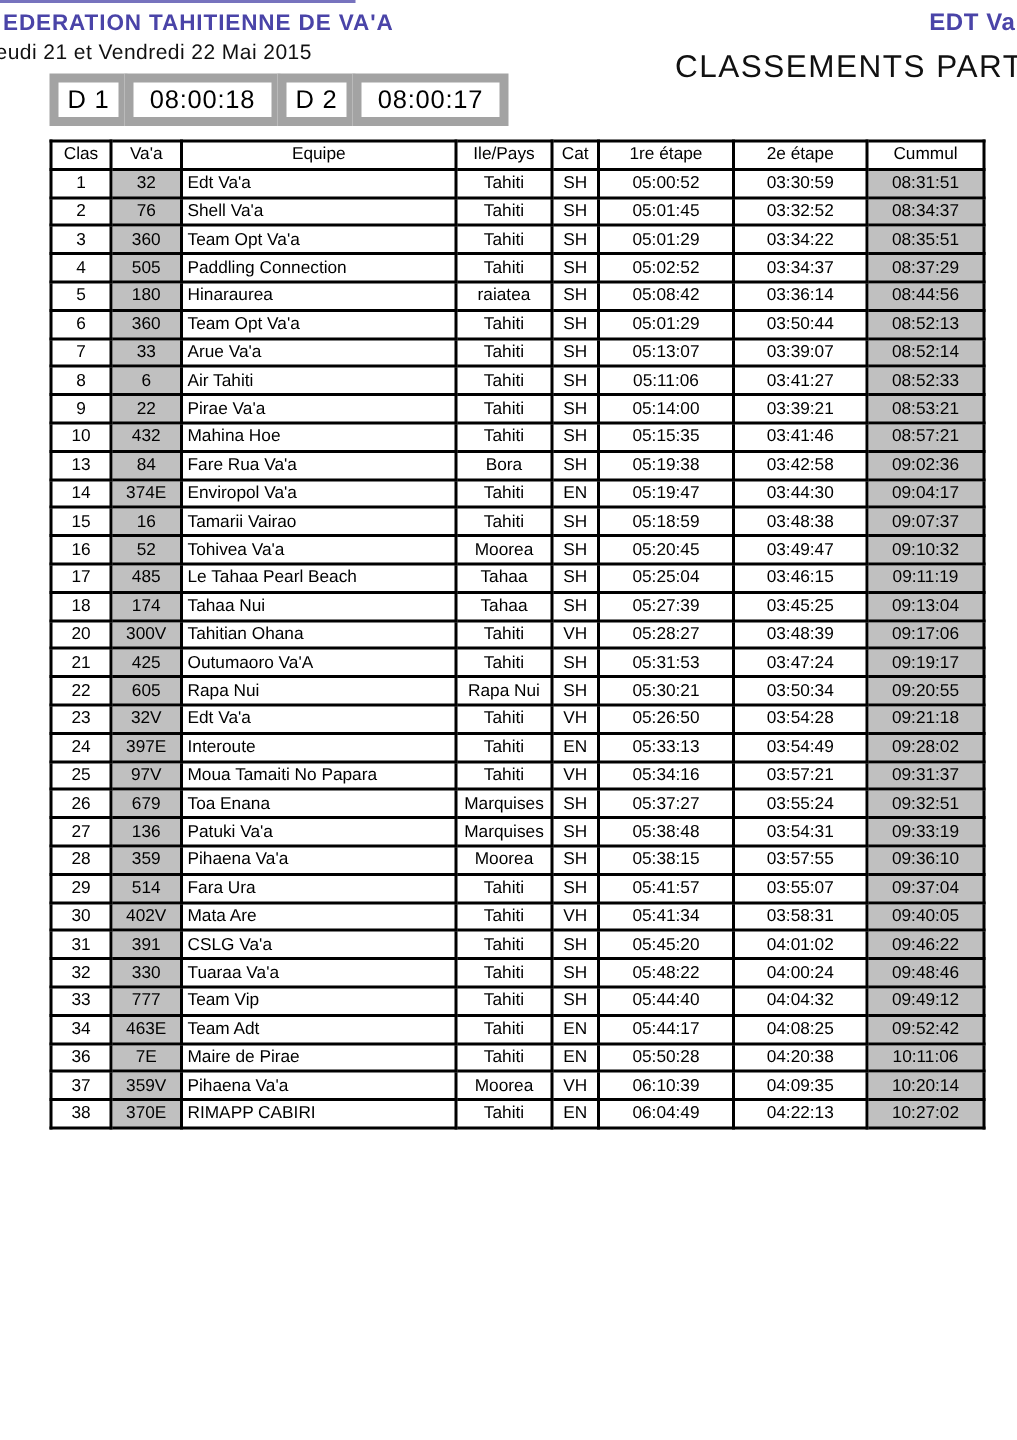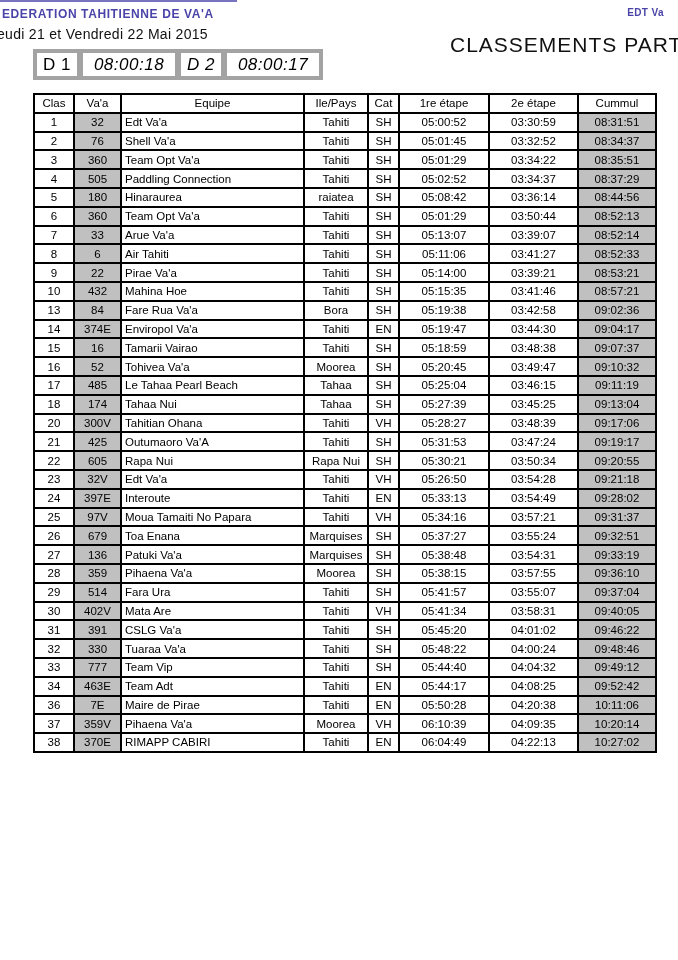--- a/index.html
+++ b/index.html
@@ -7,43 +7,43 @@
   #page {
     position:relative; width:678px; height:960px;
     background:#ffffff; overflow:hidden;
   }
   .top-strip {
     position:absolute; left:0; top:0; width:237px; height:2px;
     background:var(--purple,#4a44a8); opacity:.75;
   }
   .federation {
     position:absolute; left:2px; top:7px;
-    color:var(--purple,#4a44a8); font-size:12px; font-weight:700;
+    color:var(--purple,#4a44a8); font-size:15px; font-weight:700;
     letter-spacing:.6px; white-space:nowrap;
   }
   .edt-note {
-    position:absolute; right:14px; top:7px;
-    color:var(--purple,#4a44a8); font-size:10px; font-weight:700;
+    position:absolute; right:1px; top:7px;
+    color:var(--purple,#4a44a8); font-size:16px; font-weight:700;
     letter-spacing:.4px; white-space:nowrap;
   }
   .date-line {
     position:absolute; left:-3px; top:26px;
     color:#111; font-size:14px; letter-spacing:.3px; white-space:nowrap;
   }
   .doc-title {
     position:absolute; left:450px; top:33px;
     color:#111; font-size:21px; letter-spacing:1px; white-space:nowrap;
   }
   .dbox { position:absolute; left:33px; top:49px; display:flex; }
   .dbox .dcell {
-    border:4px solid #a3a3a3; background:#fff;
+    border:6px solid #a3a3a3; background:#fff;
     height:23px; line-height:23px; text-align:center;
     font-size:17px; letter-spacing:.5px; white-space:nowrap;
   }
-  .dbox .dcell + .dcell { margin-left:-2px;font-style:italic; }
+  .dbox .dcell + .dcell { margin-left:-2px; }
   .d-label { width:40px; }
   .d-time  { width:92px; }
 
   table.results {
     position:absolute; left:33px; top:93px; width:622px;
     border-collapse:collapse; table-layout:fixed;
   }
   table.results th, table.results td {
     border:2px solid #000; padding:0;
     height:16.8px; font-size:11.5px; font-weight:400;

